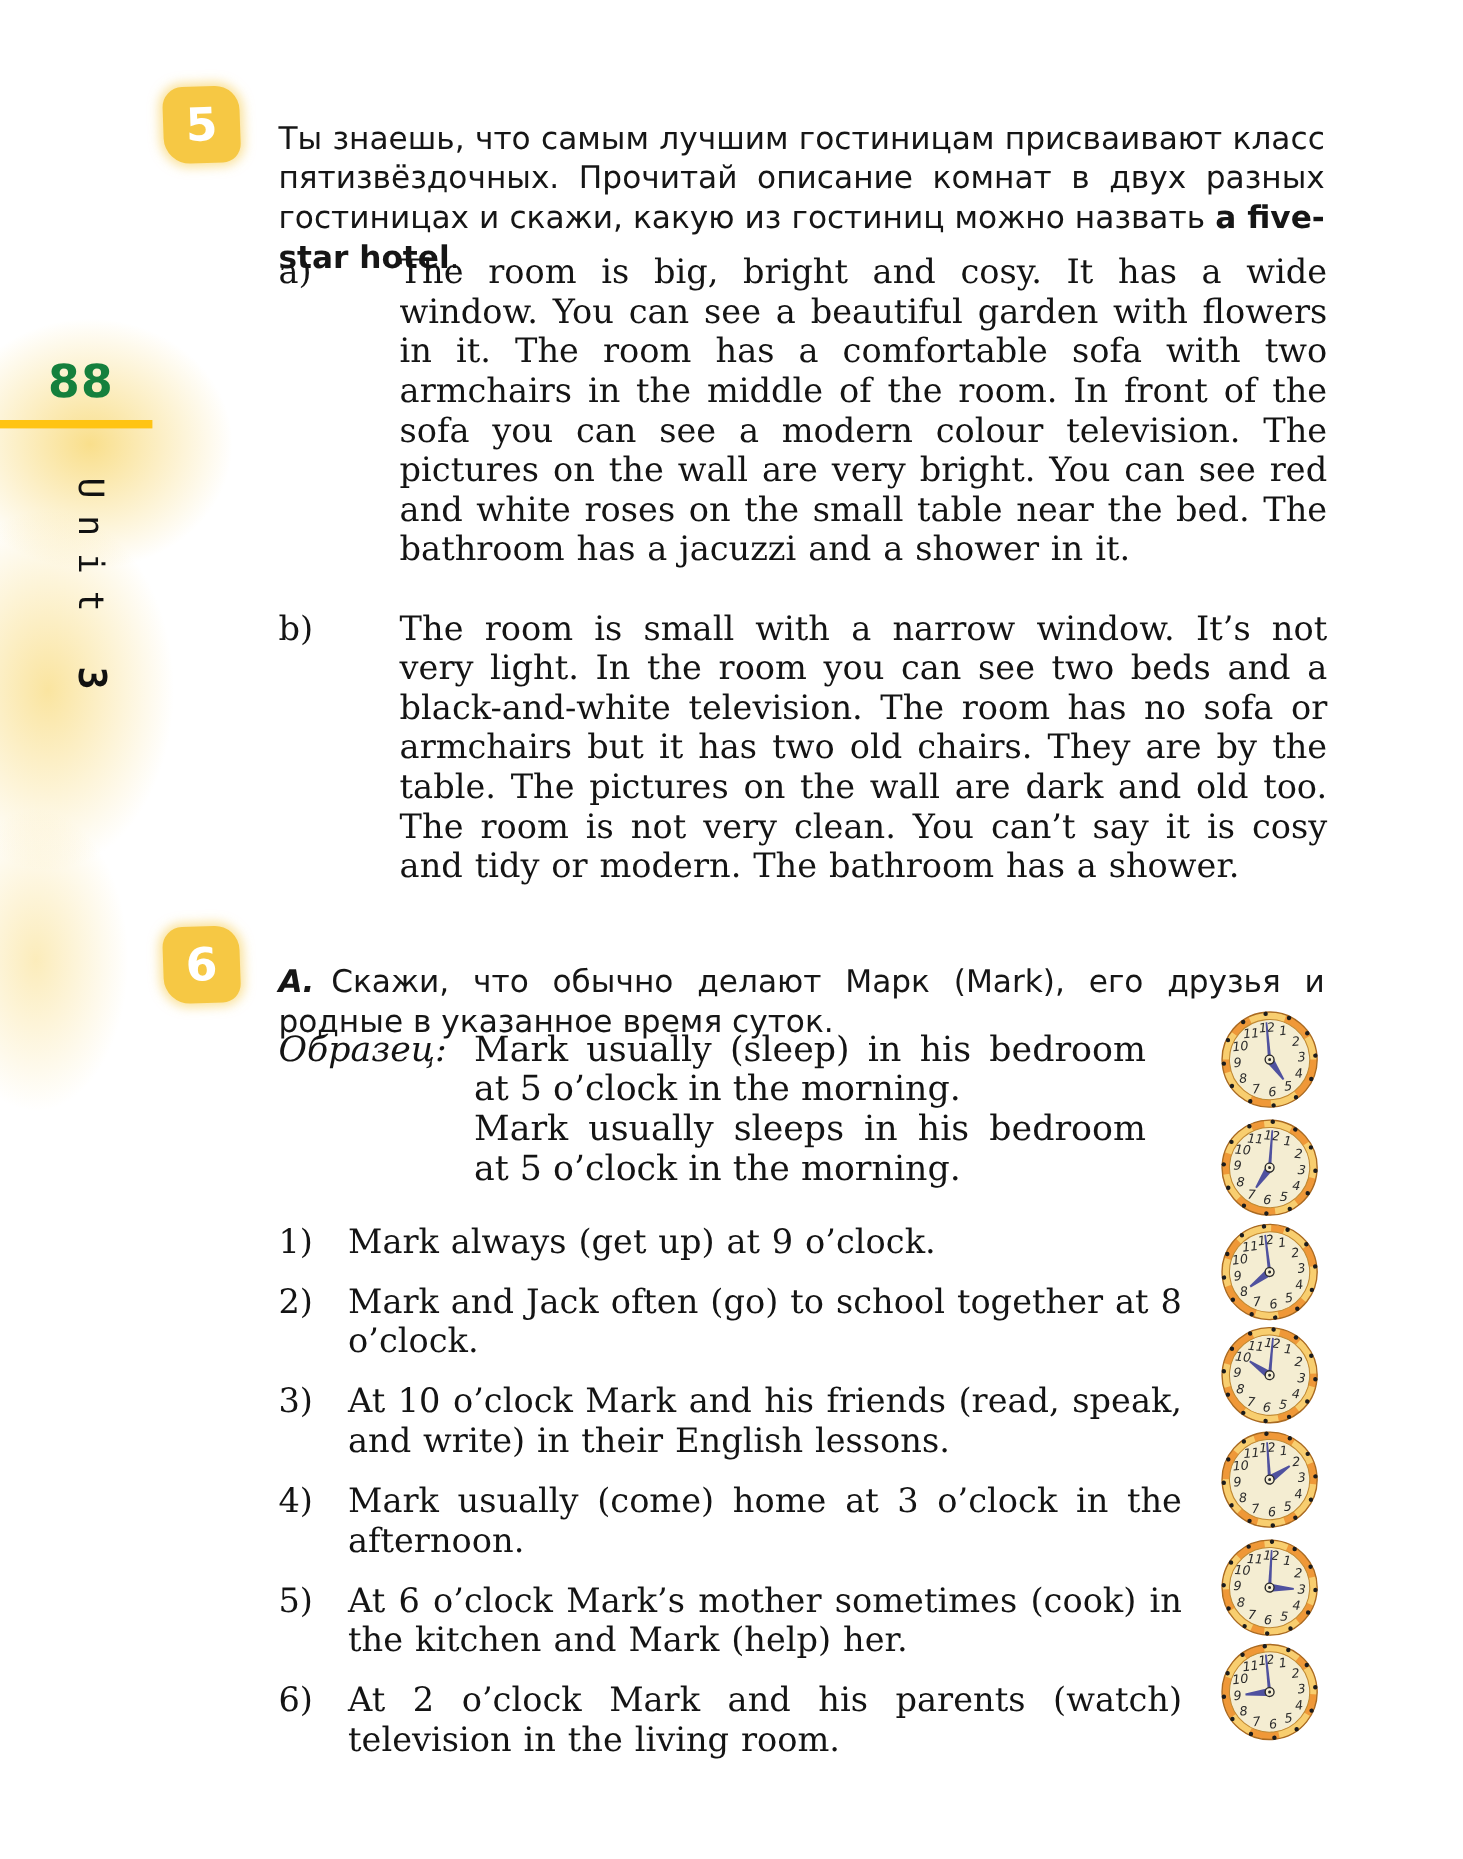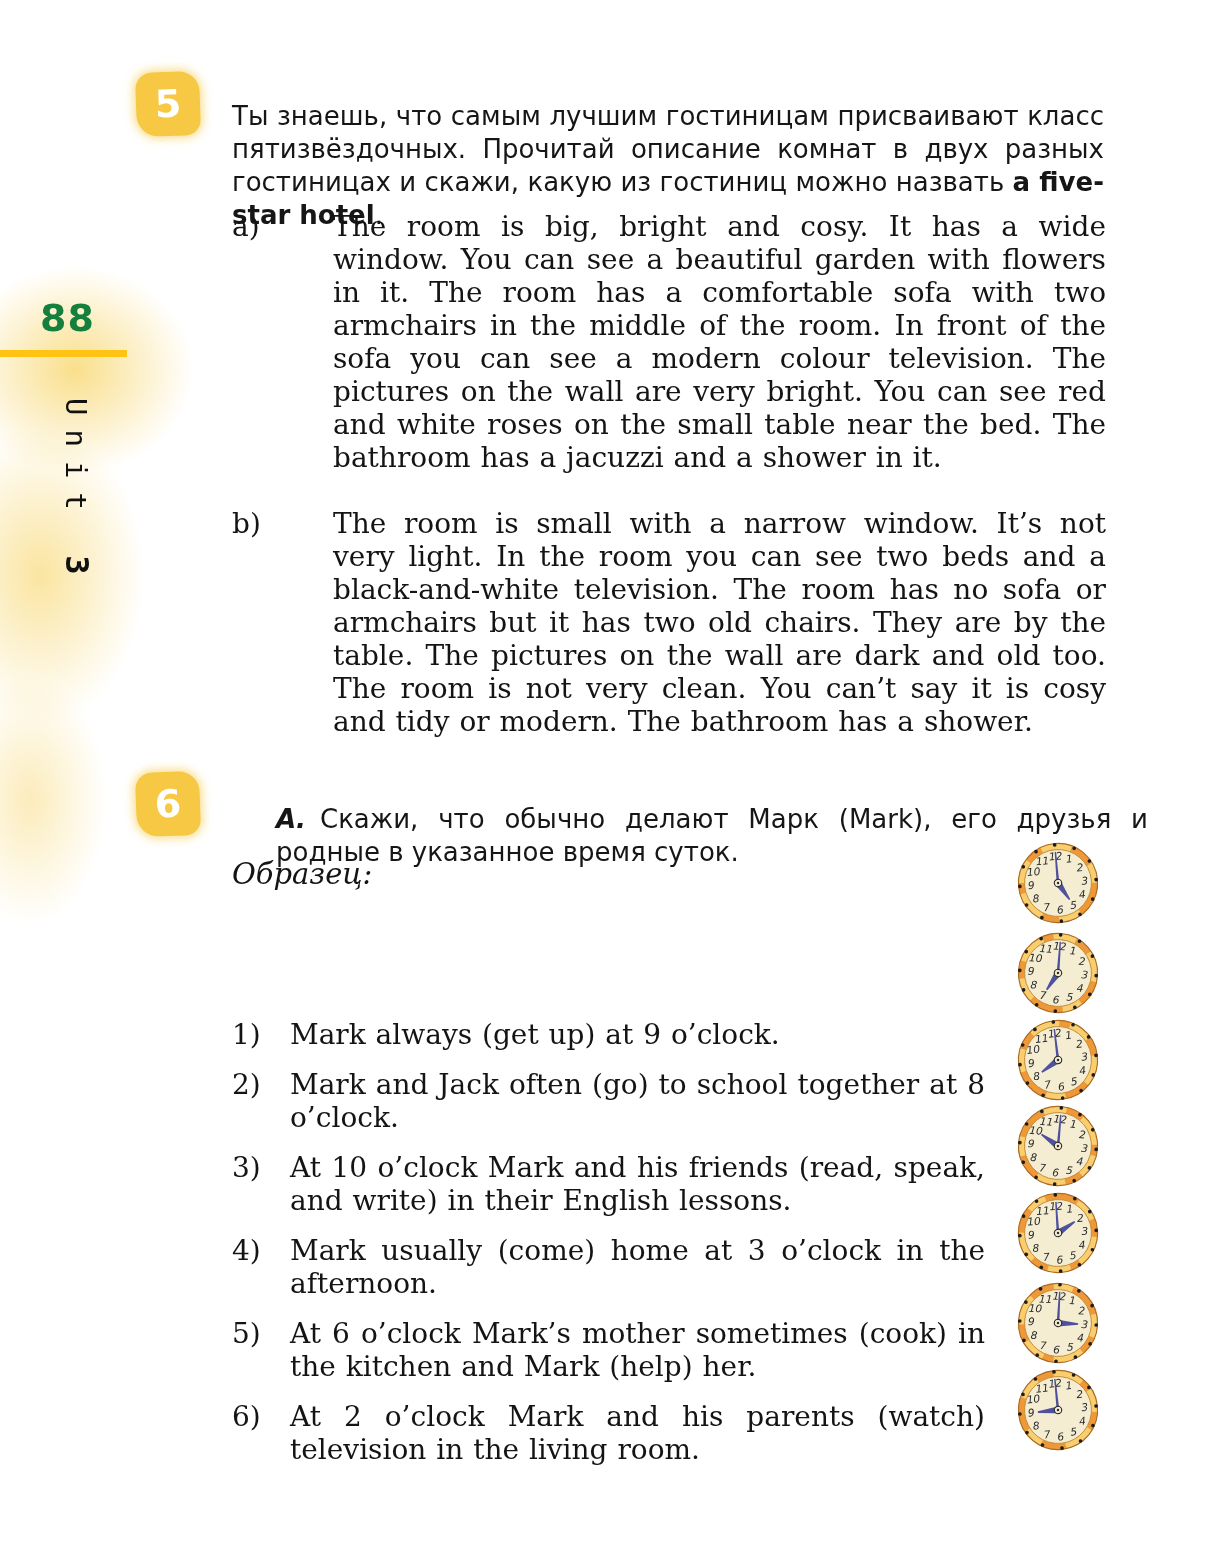--- a/index.html
+++ b/index.html
@@ -39,21 +39,21 @@
   }
   .badge-5 { left:136px; top:72px; }
   .badge-6 { left:136px; top:772px; }
 
   .sans-para {
     position:absolute; left:232px; width:872px;
     font-family:"DejaVu Sans", sans-serif; font-size:26px; line-height:33px;
     text-align:justify; color:#161616;
   }
   #ex5-instruction { top:74px; }
-  #ex6-instruction { top:777px;margin-left:44px; }
+  #ex6-instruction { top:777px; }
   .bold-run { font-weight:bold; }
   .task-letter { font-weight:bold; font-style:italic; padding-right:14px; }
 
   .passage {
     position:absolute; left:232px; width:874px; display:flex;
     font-size:28px; line-height:33px; word-spacing:1px;
   }
   #passage-a { top:210px; }
   #passage-b { top:507px; }
   .flag { width:58px; flex:none; }
@@ -103,20 +103,24 @@
   </div>
 
   <div class="badge badge-6">
     <span>6</span>
   </div>
 
   <p class="sans-para" id="ex6-instruction"><span class="task-letter">А.</span><span>Скажи, что обычно делают Марк (Mark), его друзья и родные в указанное время суток.</span></p>
 
   <div class="sample">
     <div class="sample-label">Образец:</div>
+    <div class="sample-body">
+      <p>Mark usually (sleep) in his bedroom at 5 o’clock in the morning.</p>
+      <p>Mark usually sleeps in his bedroom at 5 o’clock in the morning.</p>
+    </div>
   </div>
 
   <div class="items">
     <div class="item">
       <div class="item-num">1)</div>
       <div class="item-text">Mark always (get up) at 9 o’clock.</div>
     </div>
     <div class="item">
       <div class="item-num">2)</div>
       <div class="item-text">Mark and Jack often (go) to school together at 8 o’clock.</div>

